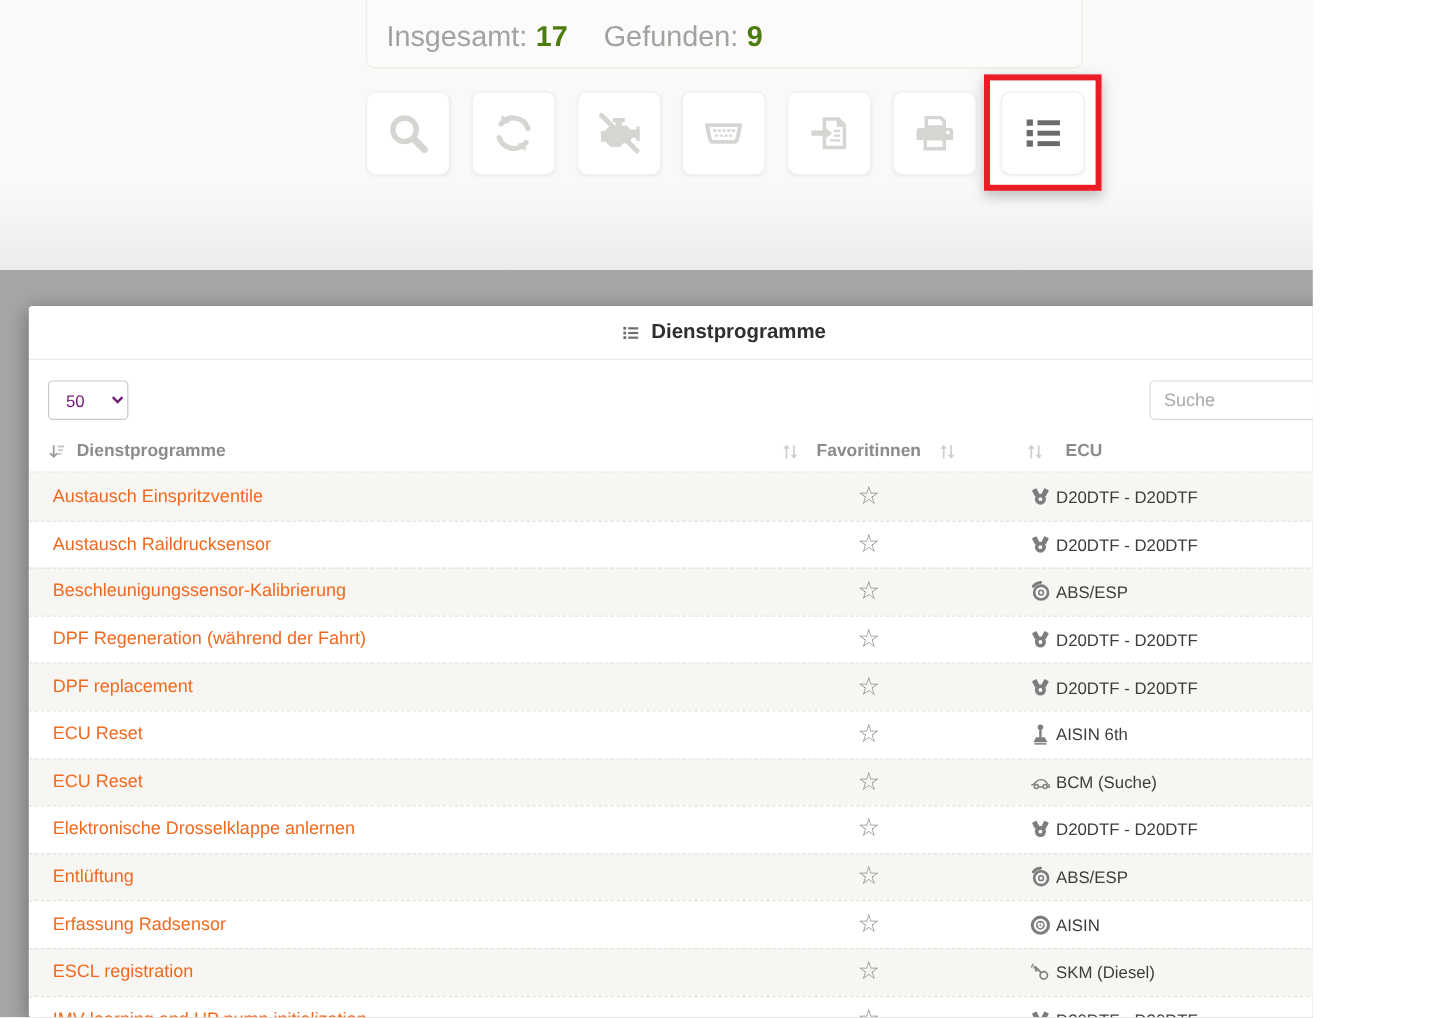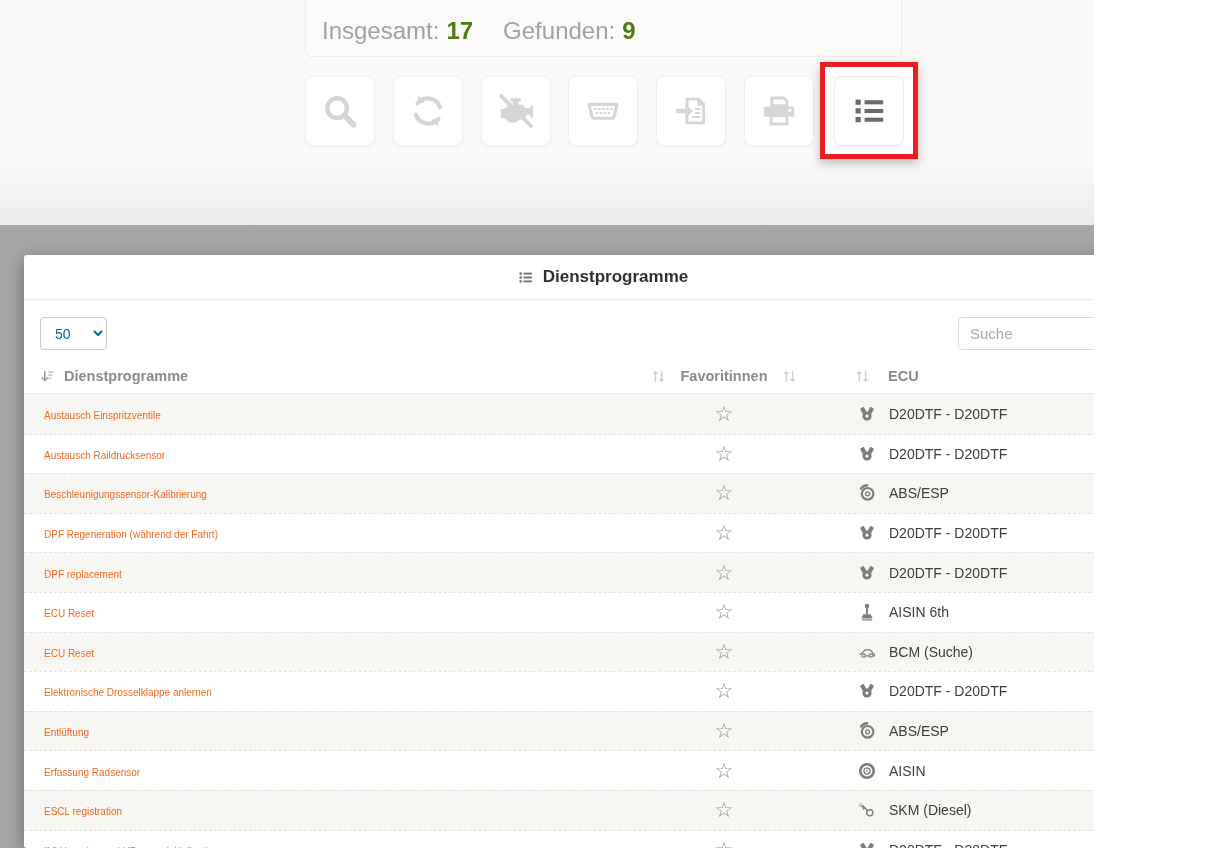--- a/index.html
+++ b/index.html
@@ -42,43 +42,43 @@
   .modal-title-wrap { display:flex; align-items:center; gap:9px; }
   .modal-title-icon { width:17px; height:17px; color:#6f6f6f; }
   .modal-title-icon svg { width:17px; height:17px; display:block; }
   .modal-title { font-size:17px; font-weight:700; color:#2f2f2f; }
   .modal-close { position:absolute; right:16px; top:10px; font-size:21px; color:#c2c2c2;
                  cursor:pointer; line-height:1; font-weight:400; }
 
   .controls { display:flex; justify-content:space-between; align-items:center;
               padding:17px 13px 9px 16px; }
   .page-size { width:67px; height:33px; border:1px solid #c9c9c9; border-radius:4px;
-               font-size:14px; color:#0369a1; padding:0 6px 0 10px; background:#fff;
+               font-size:14px; color:#701a75; padding:0 6px 0 10px; background:#fff;
                font-family:inherit; }
   .search-input { width:210px; height:33px; border:1px solid #d9d9d9; border-radius:4px;
                   font-size:15px; color:#444; padding:0 11px; font-family:inherit; }
   .search-input::placeholder { color:#a9a9a9; }
 
   .grid-row { display:grid; grid-template-columns:614px 172px 1fr; align-items:center; }
   .thead { height:35px; color:#8b8b8b; font-weight:700; font-size:14.5px;
            border-bottom:1px dotted #d6d6d6; }
   .th1 { display:flex; align-items:center; gap:9px; padding-left:16px; }
   .th2 { display:flex; align-items:center; justify-content:center; gap:14px; }
   .th3 { display:flex; align-items:center; gap:18px; padding-left:45px; }
   .sort-ico { width:15px; height:15px; display:inline-block; }
   .sort-ico svg { width:15px; height:15px; display:block; }
 
   .t-row { height:39.6px; }
   .t-row:nth-child(odd) { background:#f7f6f3; }
   .t-row + .t-row { border-top:1px dashed #e3e1dc; }
   .cell-program { padding-left:20px; }
-  .program-link { color:#f2691e; font-size:10px; text-decoration:none; cursor:pointer; }
+  .program-link { color:#f2691e; font-size:15px; text-decoration:none; cursor:pointer; }
   .cell-fav { text-align:center; }
   .fav-star { font-size:21px; color:#8f8f8f; cursor:pointer; line-height:1; }
-  .cell-ecu { display:flex; align-items:center; gap:13px; padding-left:48px; }
+  .cell-ecu { display:flex; align-items:center; gap:4px; padding-left:48px; }
   .ecu-ico { width:18px; height:18px; color:#7d7d7d; flex:0 0 auto; }
   .ecu-ico svg { width:18px; height:18px; display:block; }
   .ecu-label { font-size:14px; color:#3d3d3d; }
 </style>
 </head>
 <body>
 
 <div id="stage">
 
   <div class="top-area">

